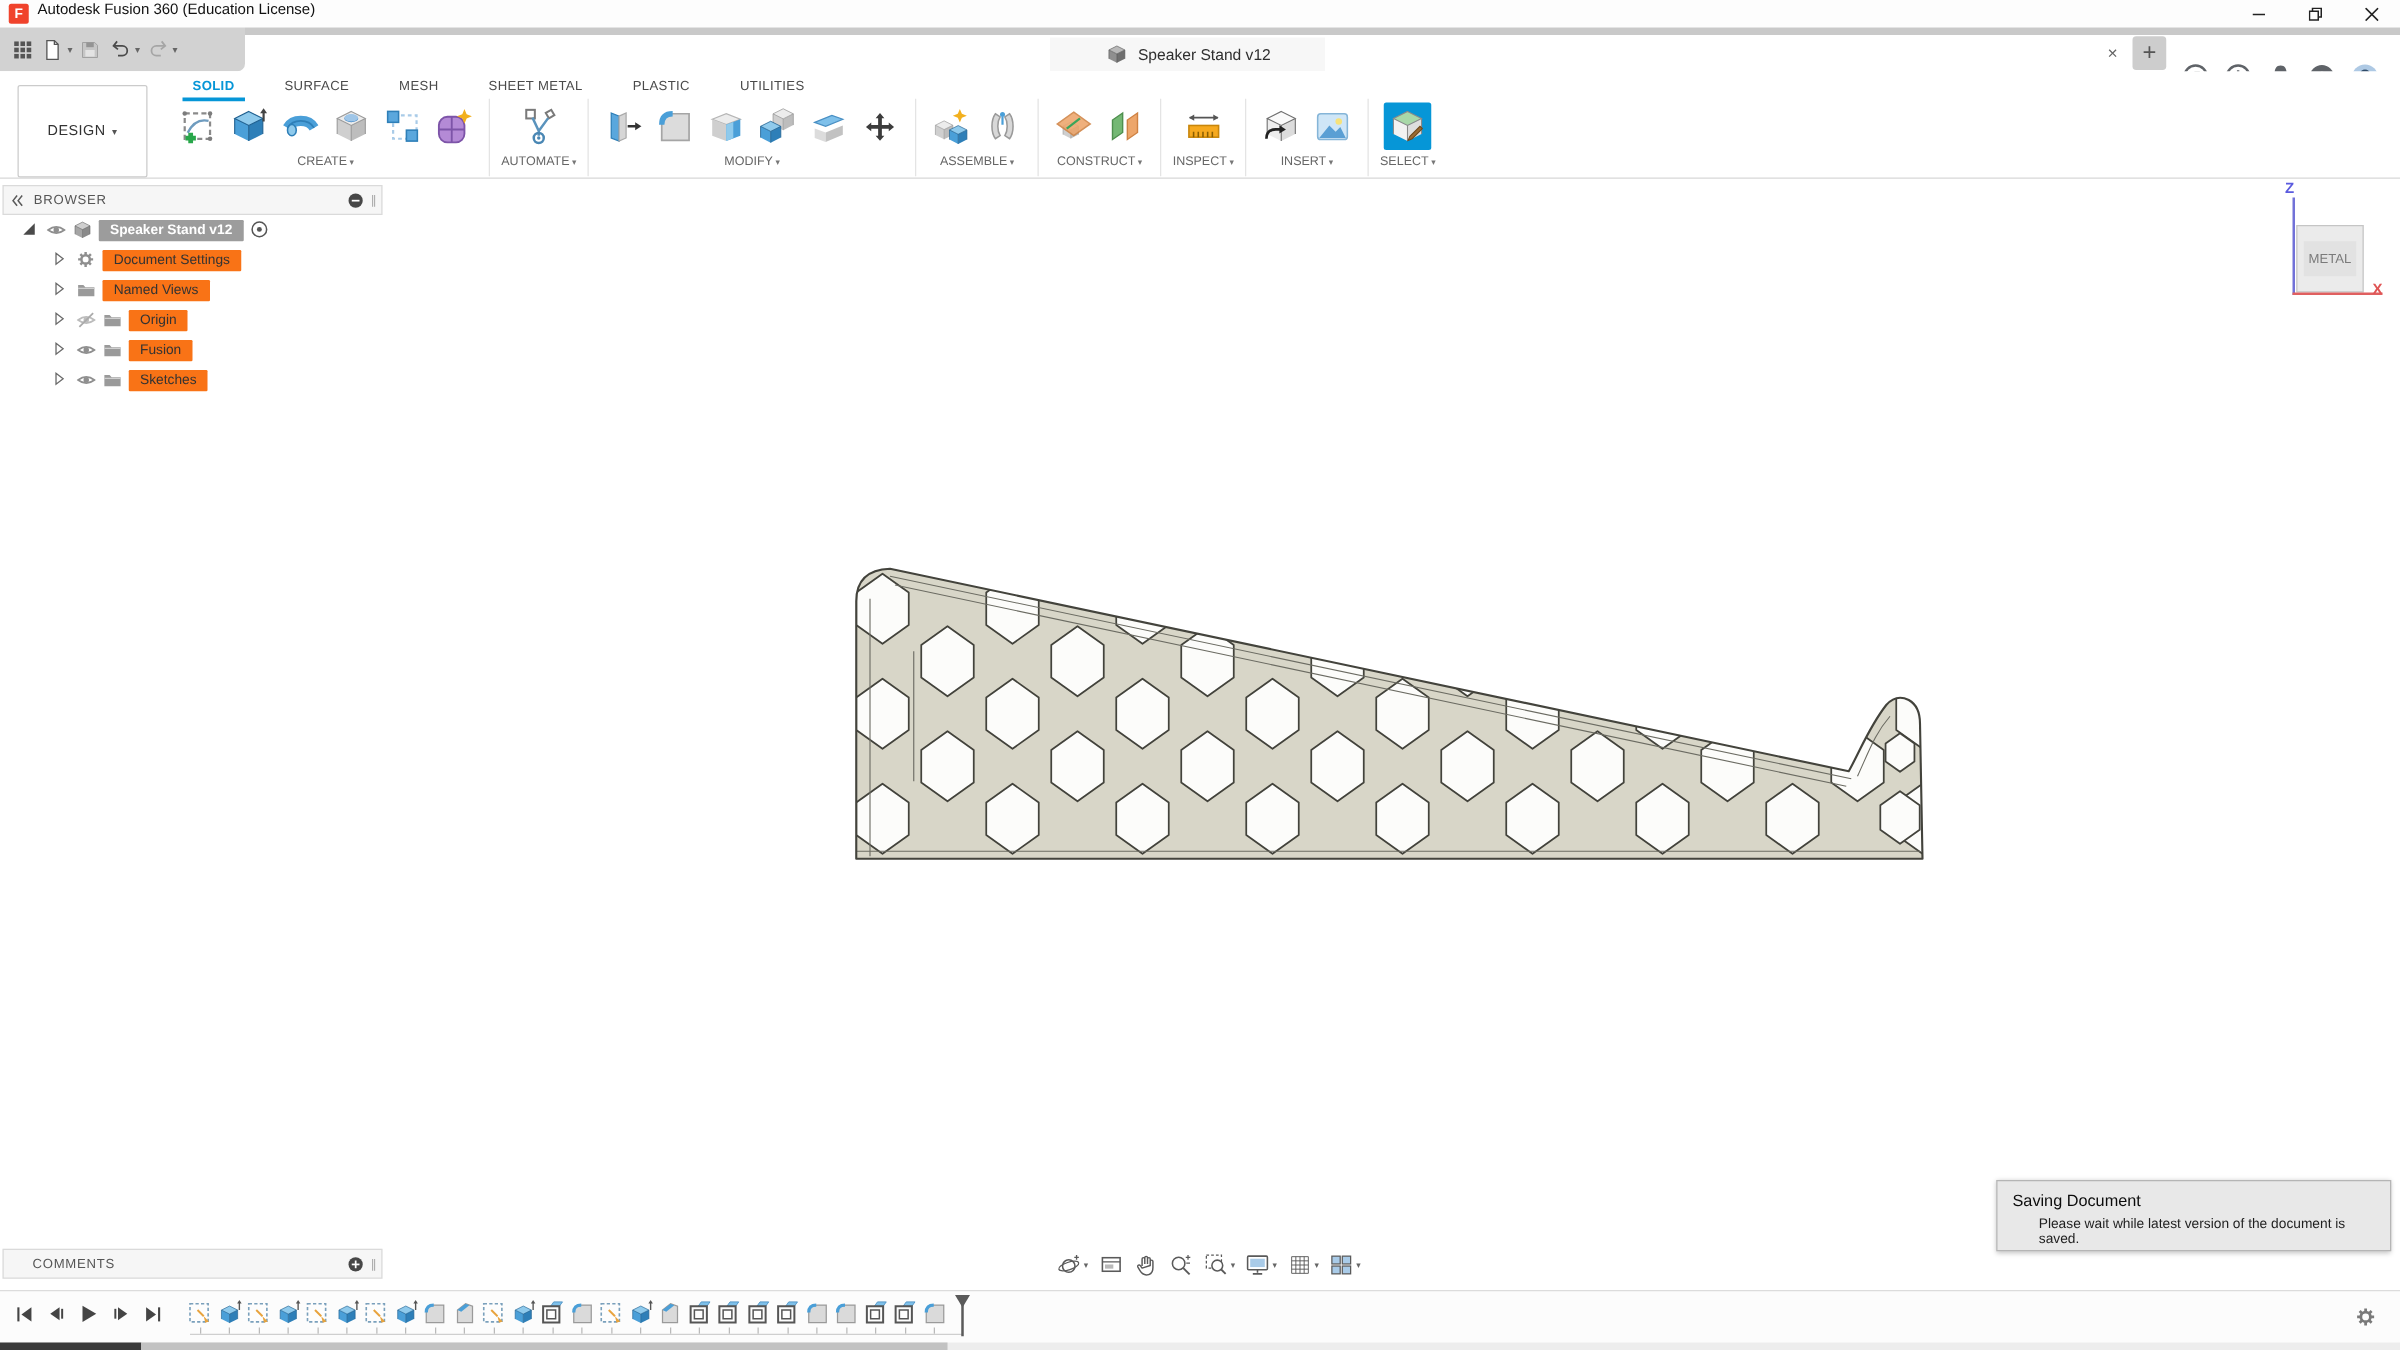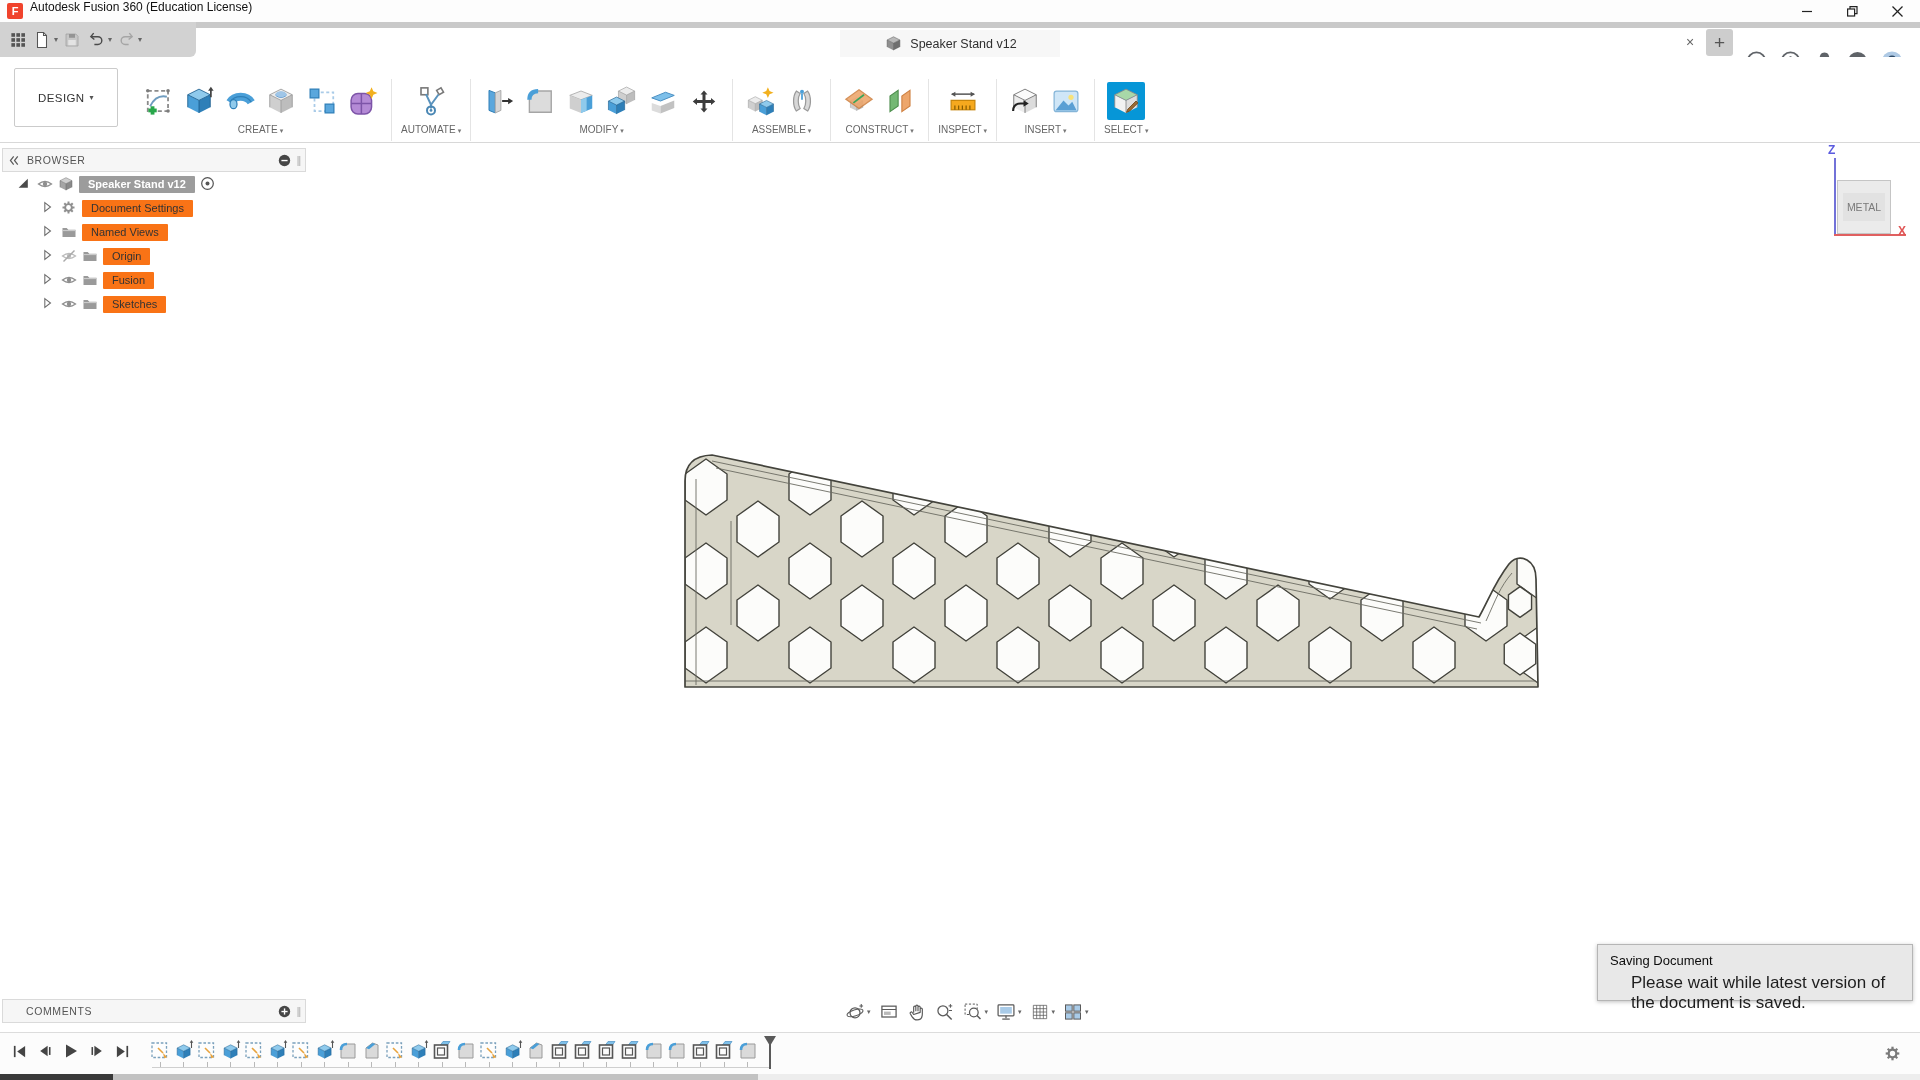--- a/index.html
+++ b/index.html
@@ -27,21 +27,21 @@
     align-items:center; justify-content:center; gap:7px; font-size:12.5px; color:#2f2f2f; background:#f7f7f7; }
   #tab-close { position:absolute; left:1678px; top:8px; width:24px; height:24px; font-size:14px;
     color:#666; display:flex; align-items:center; justify-content:center; }
   #newtab { position:absolute; left:1706px; top:7px; width:27px; height:27px; background:#cdcdcd;
     border-radius:3px; color:#555; font-size:19px; display:flex; align-items:center; justify-content:center; }
   .circicon { position:absolute; top:28px; width:23px; height:23px; }
 
   
   #ribbon { position:absolute; left:0; top:57px; width:1920px; height:86px; background:#fff;
     border-bottom:1px solid #d8d8d8; }
-  #design-box { position:absolute; left:14px; top:11px; width:104px; height:59px; background:#fff;
+  #design-box { position:absolute; left:14px; top:11px; width:104px; height:74px; background:#fff;
     border:1px solid #cbcbcb; border-radius:2px; display:flex; align-items:center; justify-content:center;
     font-size:11.5px; color:#333; letter-spacing:.4px; gap:5px; }
   #rtabs { position:absolute; left:134px; top:2px; height:20px; display:flex; }
   .rtab { padding:0 20px; font-size:10.5px; color:#4a4a4a; letter-spacing:.3px; position:relative;
     display:flex; align-items:center; }
   .rtab.active { color:#0696d7; font-weight:bold; }
   .rtab.active::after { content:""; position:absolute; left:12px; right:12px; bottom:-2px; height:3px; background:#0696d7; }
   #rgroups { position:absolute; left:130px; top:22px; height:62px; display:flex; }
   .rgroup { display:flex; flex-direction:column; padding:0 9px; border-right:1px solid #e4e4e4; }
   .rgroup:last-child { border-right:none; }
@@ -70,21 +70,21 @@
   #viewcube-face .inner { font-size:10.5px; color:#7a7a7a; background:#e2e2e2; padding:8px 4px; }
   #axis-z-line { position:absolute; left:1834px; top:158px; width:2px; height:78px; background:#7272d8; }
   #axis-x-line { position:absolute; left:1834px; top:234px; width:72px; height:2px; background:#e06060; }
   #axis-z-label { position:absolute; left:1828px; top:143px; color:#5b5bdf; font-size:12px; font-weight:bold; }
   #axis-x-label { position:absolute; left:1898px; top:224px; color:#e05555; font-size:12px; font-weight:bold; }
 
   
   #toast { position:absolute; left:1597px; top:944px; width:316px; height:57px; background:#e8e8e8;
     border:1px solid #b5b5b5; box-shadow:0 1px 4px rgba(0,0,0,.25); padding:8px 12px; }
   #toast .t1 { font-size:13px; font-weight:normal; color:#0c0c0c; margin-bottom:5px; }
-  #toast .t2 { font-size:17px; color:#1e1e1e;padding-left:21px; }
+  #toast .t2 { font-size:11px; color:#1e1e1e;padding-left:21px; }
 
   
   #navbar { position:absolute; left:845px; top:1000px; height:24px; display:flex; align-items:center; gap:8px; }
   .navitem { display:flex; align-items:center; gap:2px; }
   .ncaret { font-size:7px; color:#666; }
 
   
   #timelinebar { position:absolute; left:0; top:1032px; width:1920px; height:48px; background:#fcfcfc;
     border-top:1px solid #dcdcdc; }
   #playback { position:absolute; left:12px; top:10px; display:flex; gap:11px; align-items:center; }
@@ -219,20 +219,28 @@
         </g>
       </svg>
     </span>
 </div>
 
 <div id="ribbon">
   <div id="design-box">
     <span>DESIGN</span>
     <span class="caret" style="font-size:8px;color:#555">▾</span>
   </div>
+  <div id="rtabs">
+      <div class="rtab active">SOLID</div>
+      <div class="rtab">SURFACE</div>
+      <div class="rtab">MESH</div>
+      <div class="rtab">SHEET METAL</div>
+      <div class="rtab">PLASTIC</div>
+      <div class="rtab">UTILITIES</div>
+    </div>
   <div id="rgroups">
       <div class="rgroup">
         <div class="gicons">
           <span class="ricon">
             <svg width="31" height="31" viewBox="0 0 26 26">
               <rect x="4" y="4" width="17" height="17" fill="none" stroke="#8a8a8a" stroke-width="1.5" stroke-dasharray="3.4 2.2"></rect>
               <circle cx="4" cy="4" r="1.5" fill="#7c7c7c"></circle>
               <circle cx="21" cy="4" r="1.5" fill="#7c7c7c"></circle>
               <circle cx="21" cy="21" r="1.5" fill="#7c7c7c"></circle>
               <path d="M6 17 Q11 7 20 9" fill="none" stroke="#6f9cbf" stroke-width="1.6"></path>

